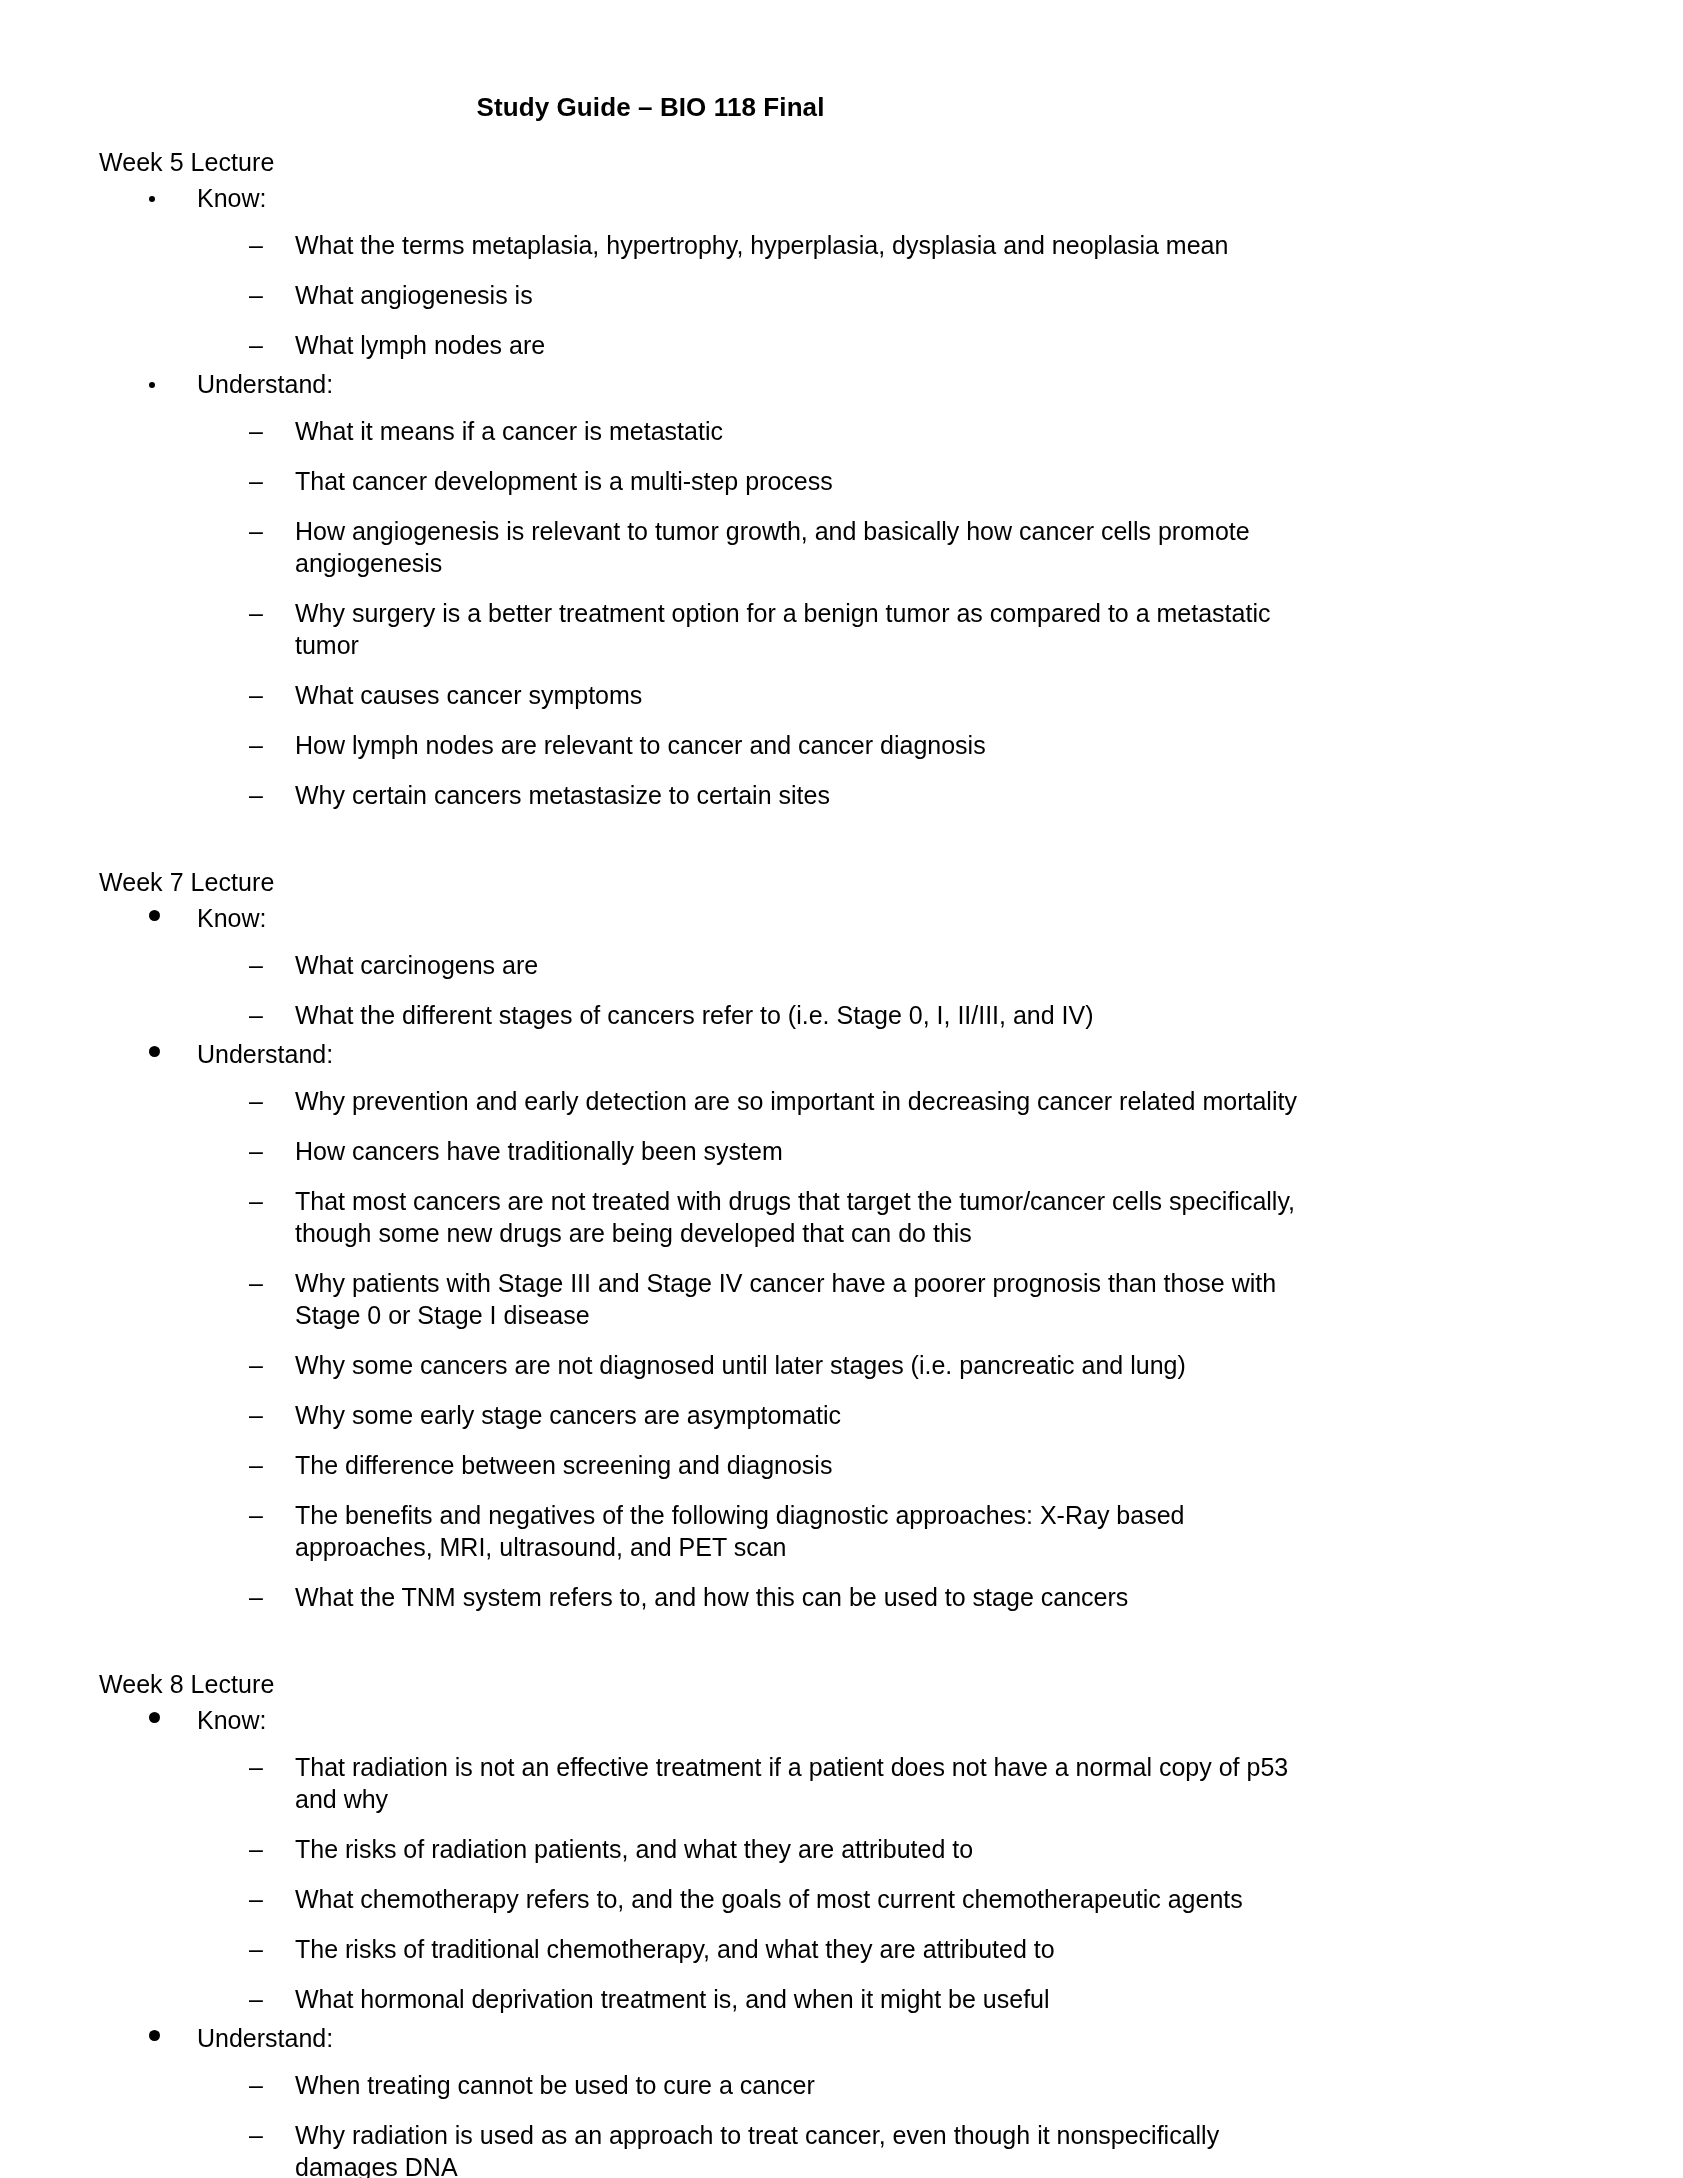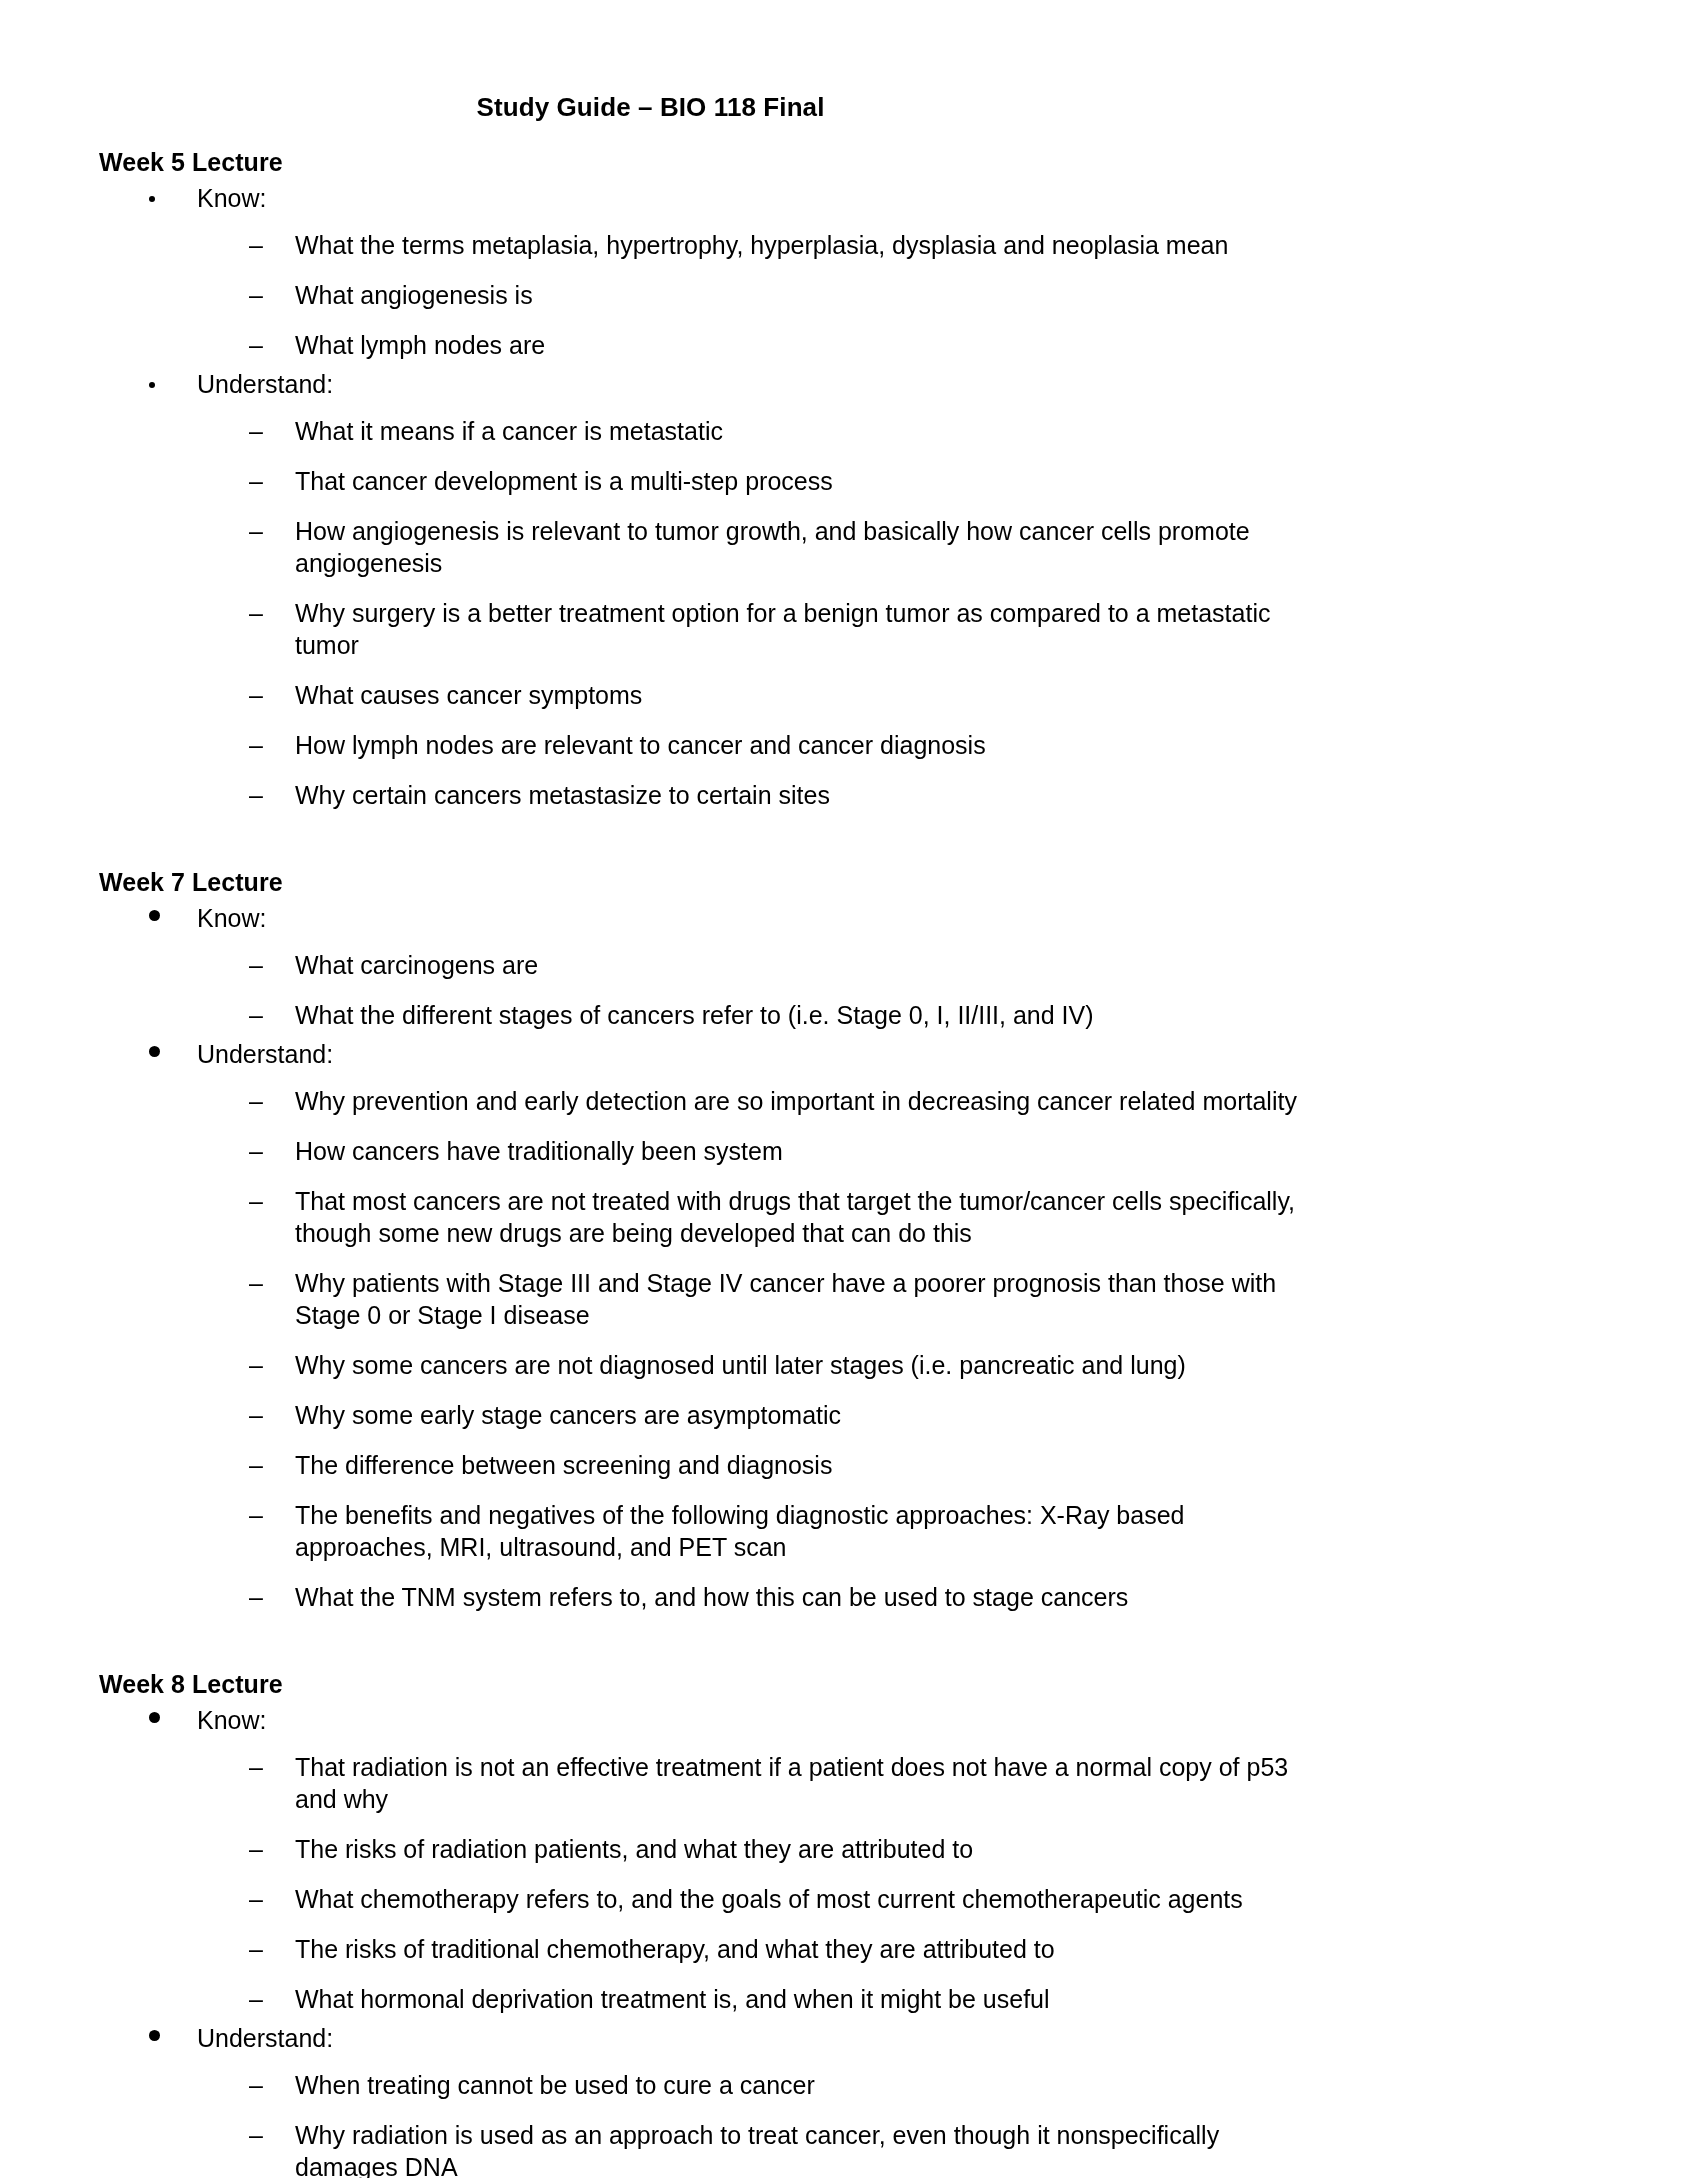--- a/index.html
+++ b/index.html
@@ -48,21 +48,20 @@
   .section-spacer {
     height: 59px;
   }
 
   .week-heading {
     font-size: 25px;
     line-height: 1.0;
     margin: 0 0 0 0;
     padding: 0;
     letter-spacing: 0.05px;
-    font-weight: bold;
   }
 
   
   .lvl1 {
     display: flex;
     align-items: flex-start;
     margin-top: 11px;
     padding-left: 48px;
   }
   .lvl1 .marker {

